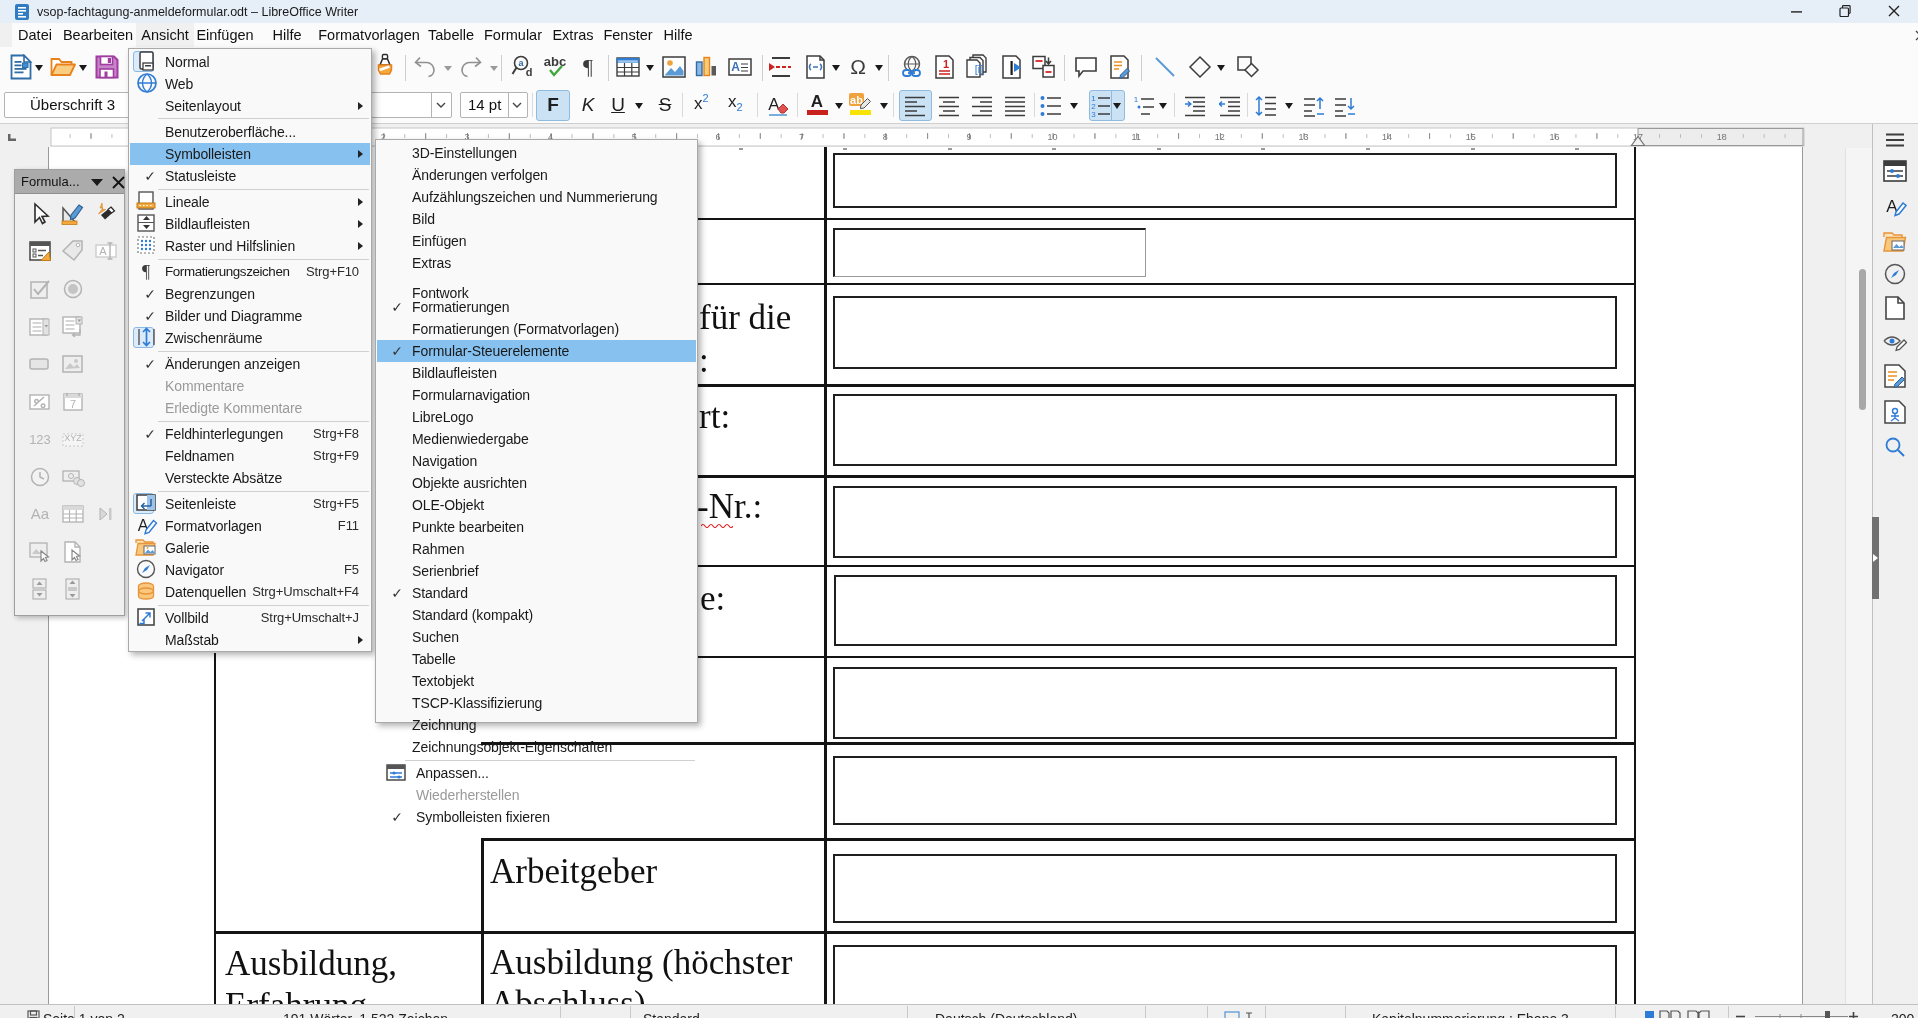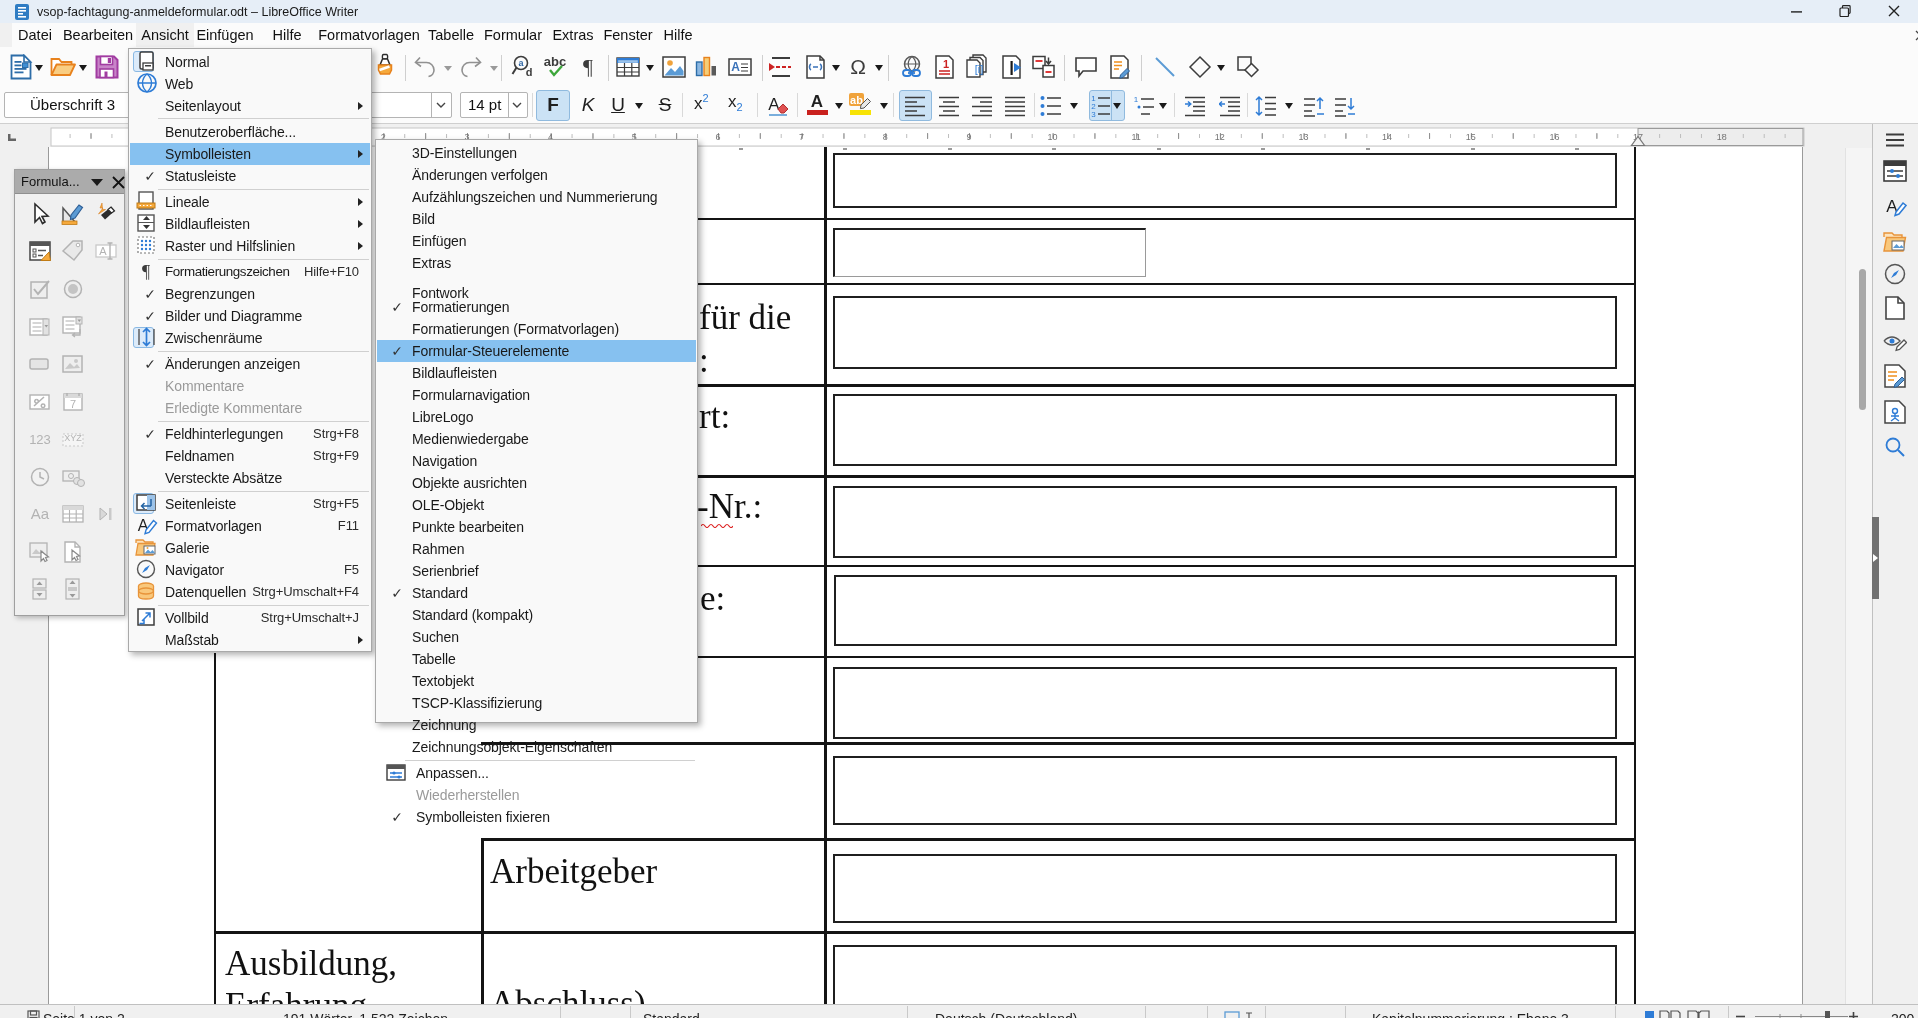--- a/index.html
+++ b/index.html
@@ -388,20 +388,21 @@
   <div class="dtx" style="left:699px;top:196px">:</div>
   <div class="dtx" style="left:699px;top:252px">rt:</div>
   <div class="dtx" style="left:697px;top:342px">-Nr.:</div>
   <svg class="abs" style="left:701px;top:376px" width="32" height="5">
       <path d="M0 3 q2 -3 4 0 t4 0 t4 0 t4 0 t4 0 t4 0 t4 0 t4 0" fill="none" stroke="#d22" stroke-width="1.2"></path>
     </svg>
   <div class="dtx" style="left:700px;top:434px">e:</div>
   <div class="dtx" style="left:490px;top:707px">Arbeitgeber</div>
   <div class="dtx" style="left:225px;top:799px">Ausbildung,</div>
   <div class="dtx" style="left:225px;top:841px">Erfahrung</div>
+  <div class="dtx" style="left:490px;top:798px">Ausbildung (höchster</div>
   <div class="dtx" style="left:490px;top:839px">Abschluss)</div>
   <div class="abs" style="left:739px;top:1px;width:4px;height:1.5px;background:#9a9a9a"></div>
   <div class="abs" style="left:843px;top:1px;width:4px;height:1.5px;background:#9a9a9a"></div>
   <div class="abs" style="left:948px;top:1px;width:4px;height:1.5px;background:#9a9a9a"></div>
   <div class="abs" style="left:1052px;top:1px;width:4px;height:1.5px;background:#9a9a9a"></div>
   <div class="abs" style="left:1157px;top:1px;width:4px;height:1.5px;background:#9a9a9a"></div>
   <div class="abs" style="left:1261px;top:1px;width:4px;height:1.5px;background:#9a9a9a"></div>
   <div class="abs" style="left:1366px;top:1px;width:4px;height:1.5px;background:#9a9a9a"></div>
   <div class="abs" style="left:1471px;top:1px;width:4px;height:1.5px;background:#9a9a9a"></div>
   <div class="abs" style="left:1575px;top:1px;width:4px;height:1.5px;background:#9a9a9a"></div>
@@ -658,21 +659,21 @@
       </svg>
       <span class="t">Raster und Hilfslinien</span>
       <div class="sarrow"></div>
     </div>
   <div class="msep" style="top:210px"></div>
   <div class="mi" style="top:212px">
       <svg class="mic">
         <text x="11" y="18" font-size="18" fill="#3c3c3c" text-anchor="middle" font-family="Liberation Serif">¶</text>
       </svg>
       <span class="t" style="font-size:13.4px;letter-spacing:-0.4px">Formatierungszeichen</span>
-      <span class="k">Hilfe+F10</span>
+      <span class="k">Strg+F10</span>
     </div>
   <div class="mi" style="top:234px">
       <span class="chk">✓</span>
       <span class="t">Begrenzungen</span>
     </div>
   <div class="mi" style="top:256px">
       <span class="chk">✓</span>
       <span class="t">Bilder und Diagramme</span>
     </div>
   <div class="mi" style="top:278px">

